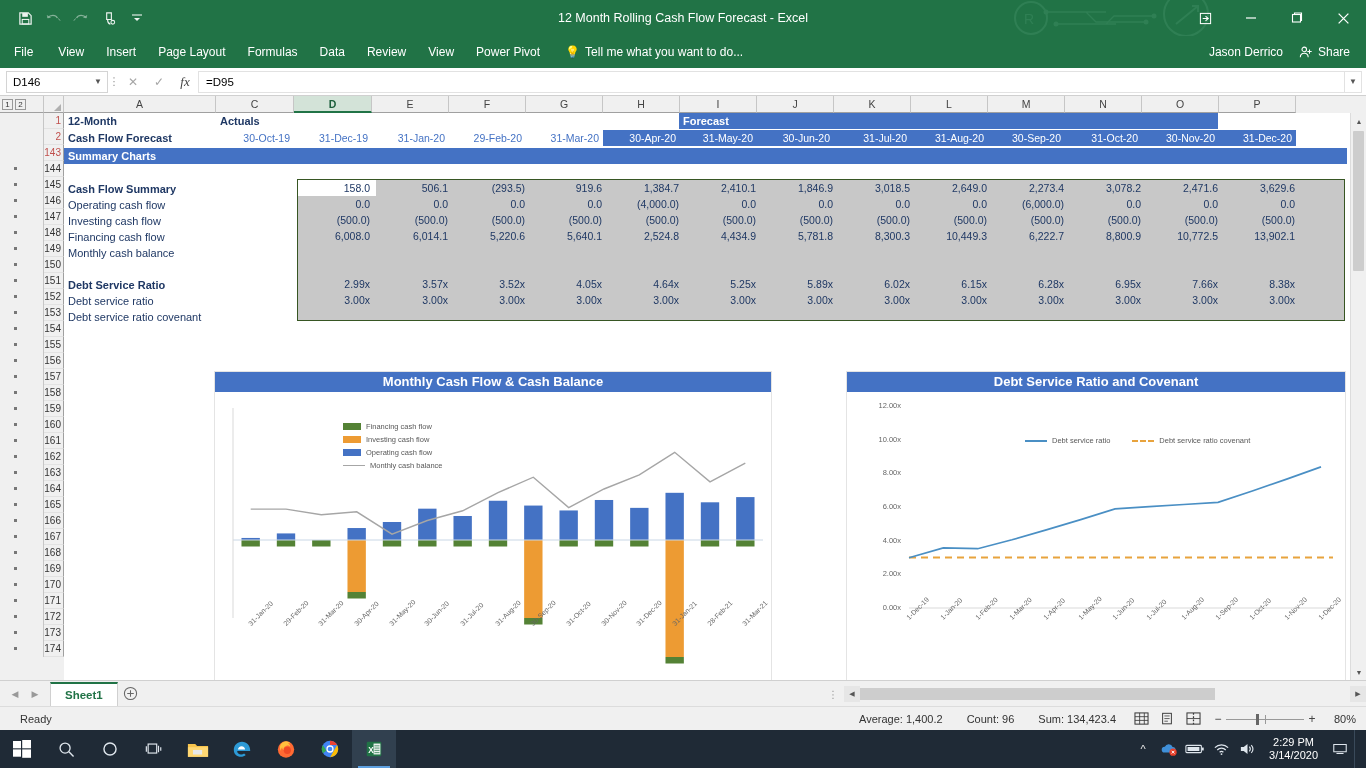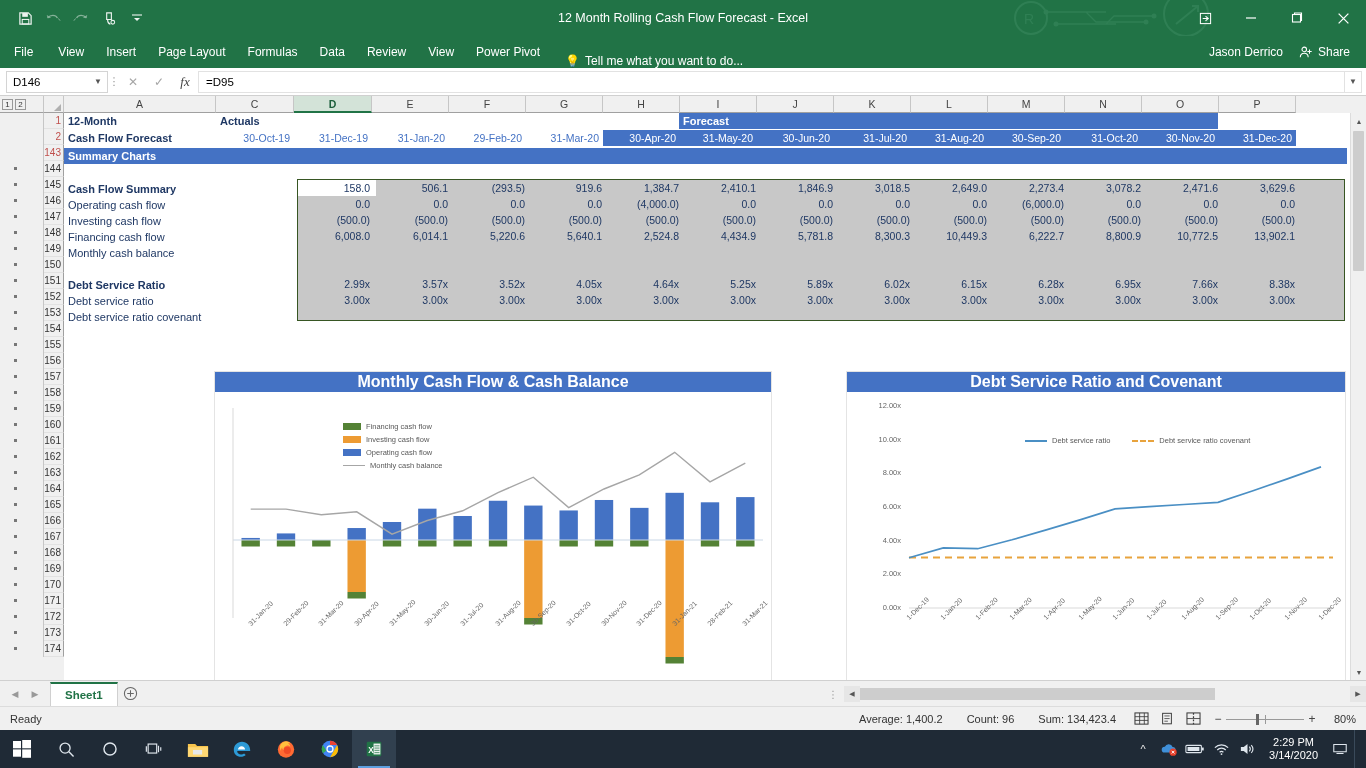--- a/index.html
+++ b/index.html
@@ -26,21 +26,21 @@
   .qat-btn svg { display: block; }
   .title-text {
     position: absolute; left: 0; right: 0; text-align: center;
     color: #fff; font-size: 12.5px; line-height: 36px; pointer-events: none;
   }
   .win-ctrls { position: absolute; right: 0; top: 0; height: 36px; display: flex; z-index: 3; }
   .win-btn { width: 46px; height: 36px; display: flex; align-items: center; justify-content: center; color: #fff; }
 
   
   .ribbon {
-    height: 32px; background: #217346; display: flex; align-items: flex-end;
+    height: 32px; background: #217346; display: flex; align-items: center;
     position: relative; flex-shrink: 0;
   }
   .rtab { color: #fff; font-size: 12px; padding: 0 11px; line-height: 32px; white-space: nowrap; }
   .rtab.file { padding: 0 14px; }
   .tellme { color: #fff; font-size: 12px; margin-left: 14px; display: flex; align-items: center; gap: 5px; }
   .tellme .bulb { font-size: 12px; }
   .ribbon-right { position: absolute; right: 8px; top: 0; height: 32px; display: flex; align-items: center; gap: 8px; }
   .user-name { color: #fff; font-size: 12px; }
   .share-btn { color: #fff; font-size: 12px; display: flex; align-items: center; gap: 5px; padding: 3px 8px; }
 
@@ -105,21 +105,21 @@
   .datecell.wh { color: #fff; }
 
   
   .dtable { position: absolute; border: 1px solid #375623; background: #c8c8c8; }
   .dtrow { display: flex; height: 16px; }
   .dcell { font-size: 10.5px; color: #1f3864; display: flex; align-items: center; justify-content: flex-end; padding-right: 6px; }
   .dcell.sel-active { background: #fff; }
 
   
   .chartbox { position: absolute; background: #fff; border: 1px solid #e4e4e4; }
-  .chart-title { background: #4472c4; color: #fff; font-size: 16px; font-weight: bold; text-align: center; line-height: 20px; height: 20px; }
+  .chart-title { background: #4472c4; color: #fff; font-size: 13px; font-weight: bold; text-align: center; line-height: 20px; height: 20px; }
   .chart-area { position: relative; }
   .axlabel { position: absolute; font-size: 7px; color: #666; white-space: nowrap; transform-origin: left top; }
   .ytick { position: absolute; font-size: 7.5px; color: #666; text-align: right; white-space: nowrap; }
   .lg-row { display: flex; align-items: center; gap: 5px; margin-bottom: 4px; }
   .lg-swatch { width: 18px; height: 7px; }
   .lg-line { width: 22px; height: 0; border-top: 1.5px solid #a6a6a6; }
   .lg-dash { width: 22px; height: 0; border-top: 2px dashed #e8a33d; }
   .lg-txt { font-size: 7.5px; color: #595959; white-space: nowrap; }
 
   
@@ -137,21 +137,21 @@
     border-top: 2px solid #217346;
   }
   .addsheet { width: 26px; height: 24px; display: flex; align-items: center; justify-content: center; font-size: 13px; color: #666; }
   .hscroll-zone { position: absolute; right: 0; top: 0; height: 26px; display: flex; align-items: center; }
   .hs-dots { color: #999; font-size: 10px; padding: 0 6px; }
   .hs-btn { width: 16px; height: 16px; background: #e6e6e6; display: flex; align-items: center; justify-content: center; font-size: 7px; color: #555; }
   .hs-track { width: 490px; height: 16px; background: #f0f0f0; position: relative; }
   .hs-thumb { position: absolute; left: 0; top: 2px; height: 12px; width: 355px; background: #cdcdcd; }
 
   .statusbar { height: 24px; background: #f0f0f0; display: flex; align-items: center; font-size: 11px; color: #333; flex-shrink: 0; border-top: 1px solid #dcdcdc; position: relative; }
-  .sb-ready { padding-left: 10px; }
+  .sb-ready { padding-left: 20px; }
   .sb-right { position: absolute; right: 0; top: 0; height: 24px; display: flex; align-items: center; gap: 0; }
   .sb-stat { padding: 0 12px; font-size: 11px; }
   .sb-vbtn { width: 26px; height: 24px; display: flex; align-items: center; justify-content: center; }
   .zoom-slider { display: flex; align-items: center; gap: 0; padding: 0 4px; }
   .zs-sign { width: 16px; text-align: center; font-size: 12px; color: #444; }
   .zs-track { width: 78px; height: 1px; background: #999; position: relative; }
   .zs-mark { position: absolute; top: -4px; width: 1px; height: 9px; background: #999; }
   .zs-thumb { position: absolute; top: -5px; width: 3px; height: 11px; background: #666; }
   .zs-pct { width: 42px; text-align: right; padding-right: 10px; font-size: 11px; }
 

